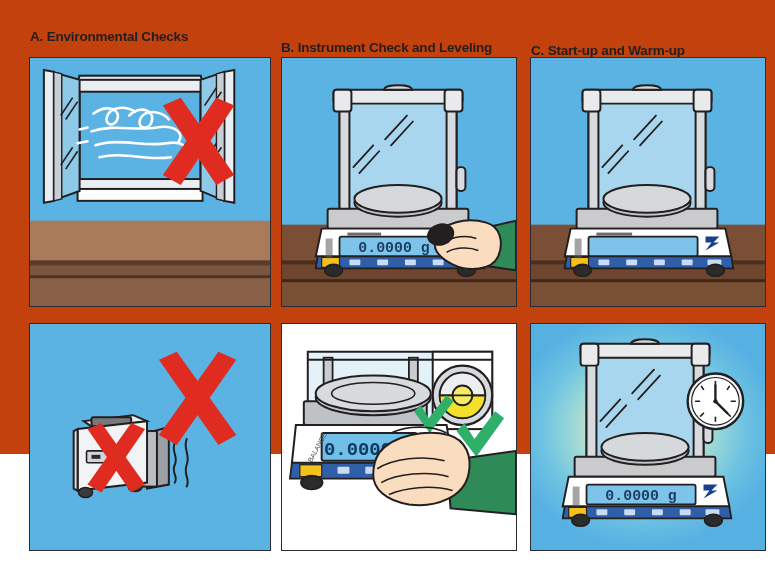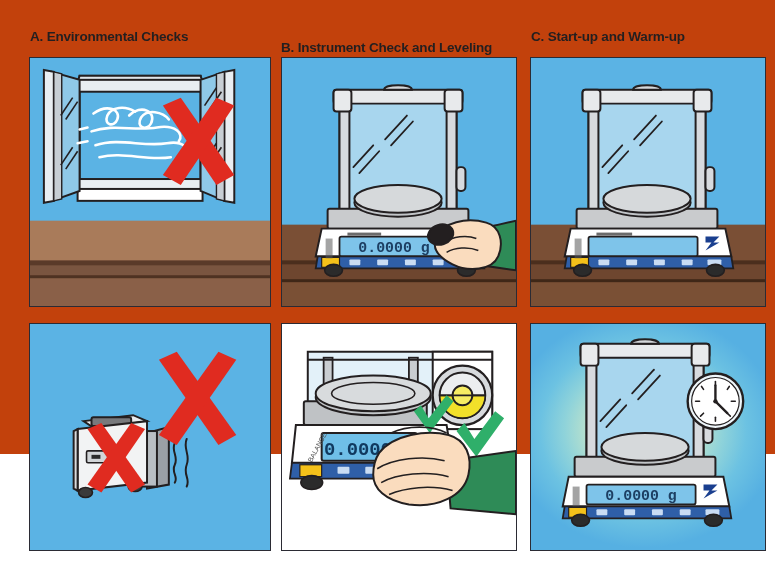--- a/index.html
+++ b/index.html
@@ -20,21 +20,21 @@
   .col-title {
     position: absolute;
     font-size: 13.5px;
     font-weight: bold;
     color: #231f20;
     letter-spacing: -0.2px;
     white-space: nowrap;
   }
   #title-a { left: 30px;  top: 29px; }
   #title-b { left: 281px; top: 29px; margin-top: 11px; }
-  #title-c { left: 531px; top: 29px; }
+  #title-c { left: 531px; top: 43px; }
 
   
   .panel {
     position: absolute;
     border: 1.5px solid #2b2b34;
     overflow: hidden;
     text-align: center;
   }
   .panel.sky   { background: #5bb3e4; }
   .panel.white { background: #ffffff; }

